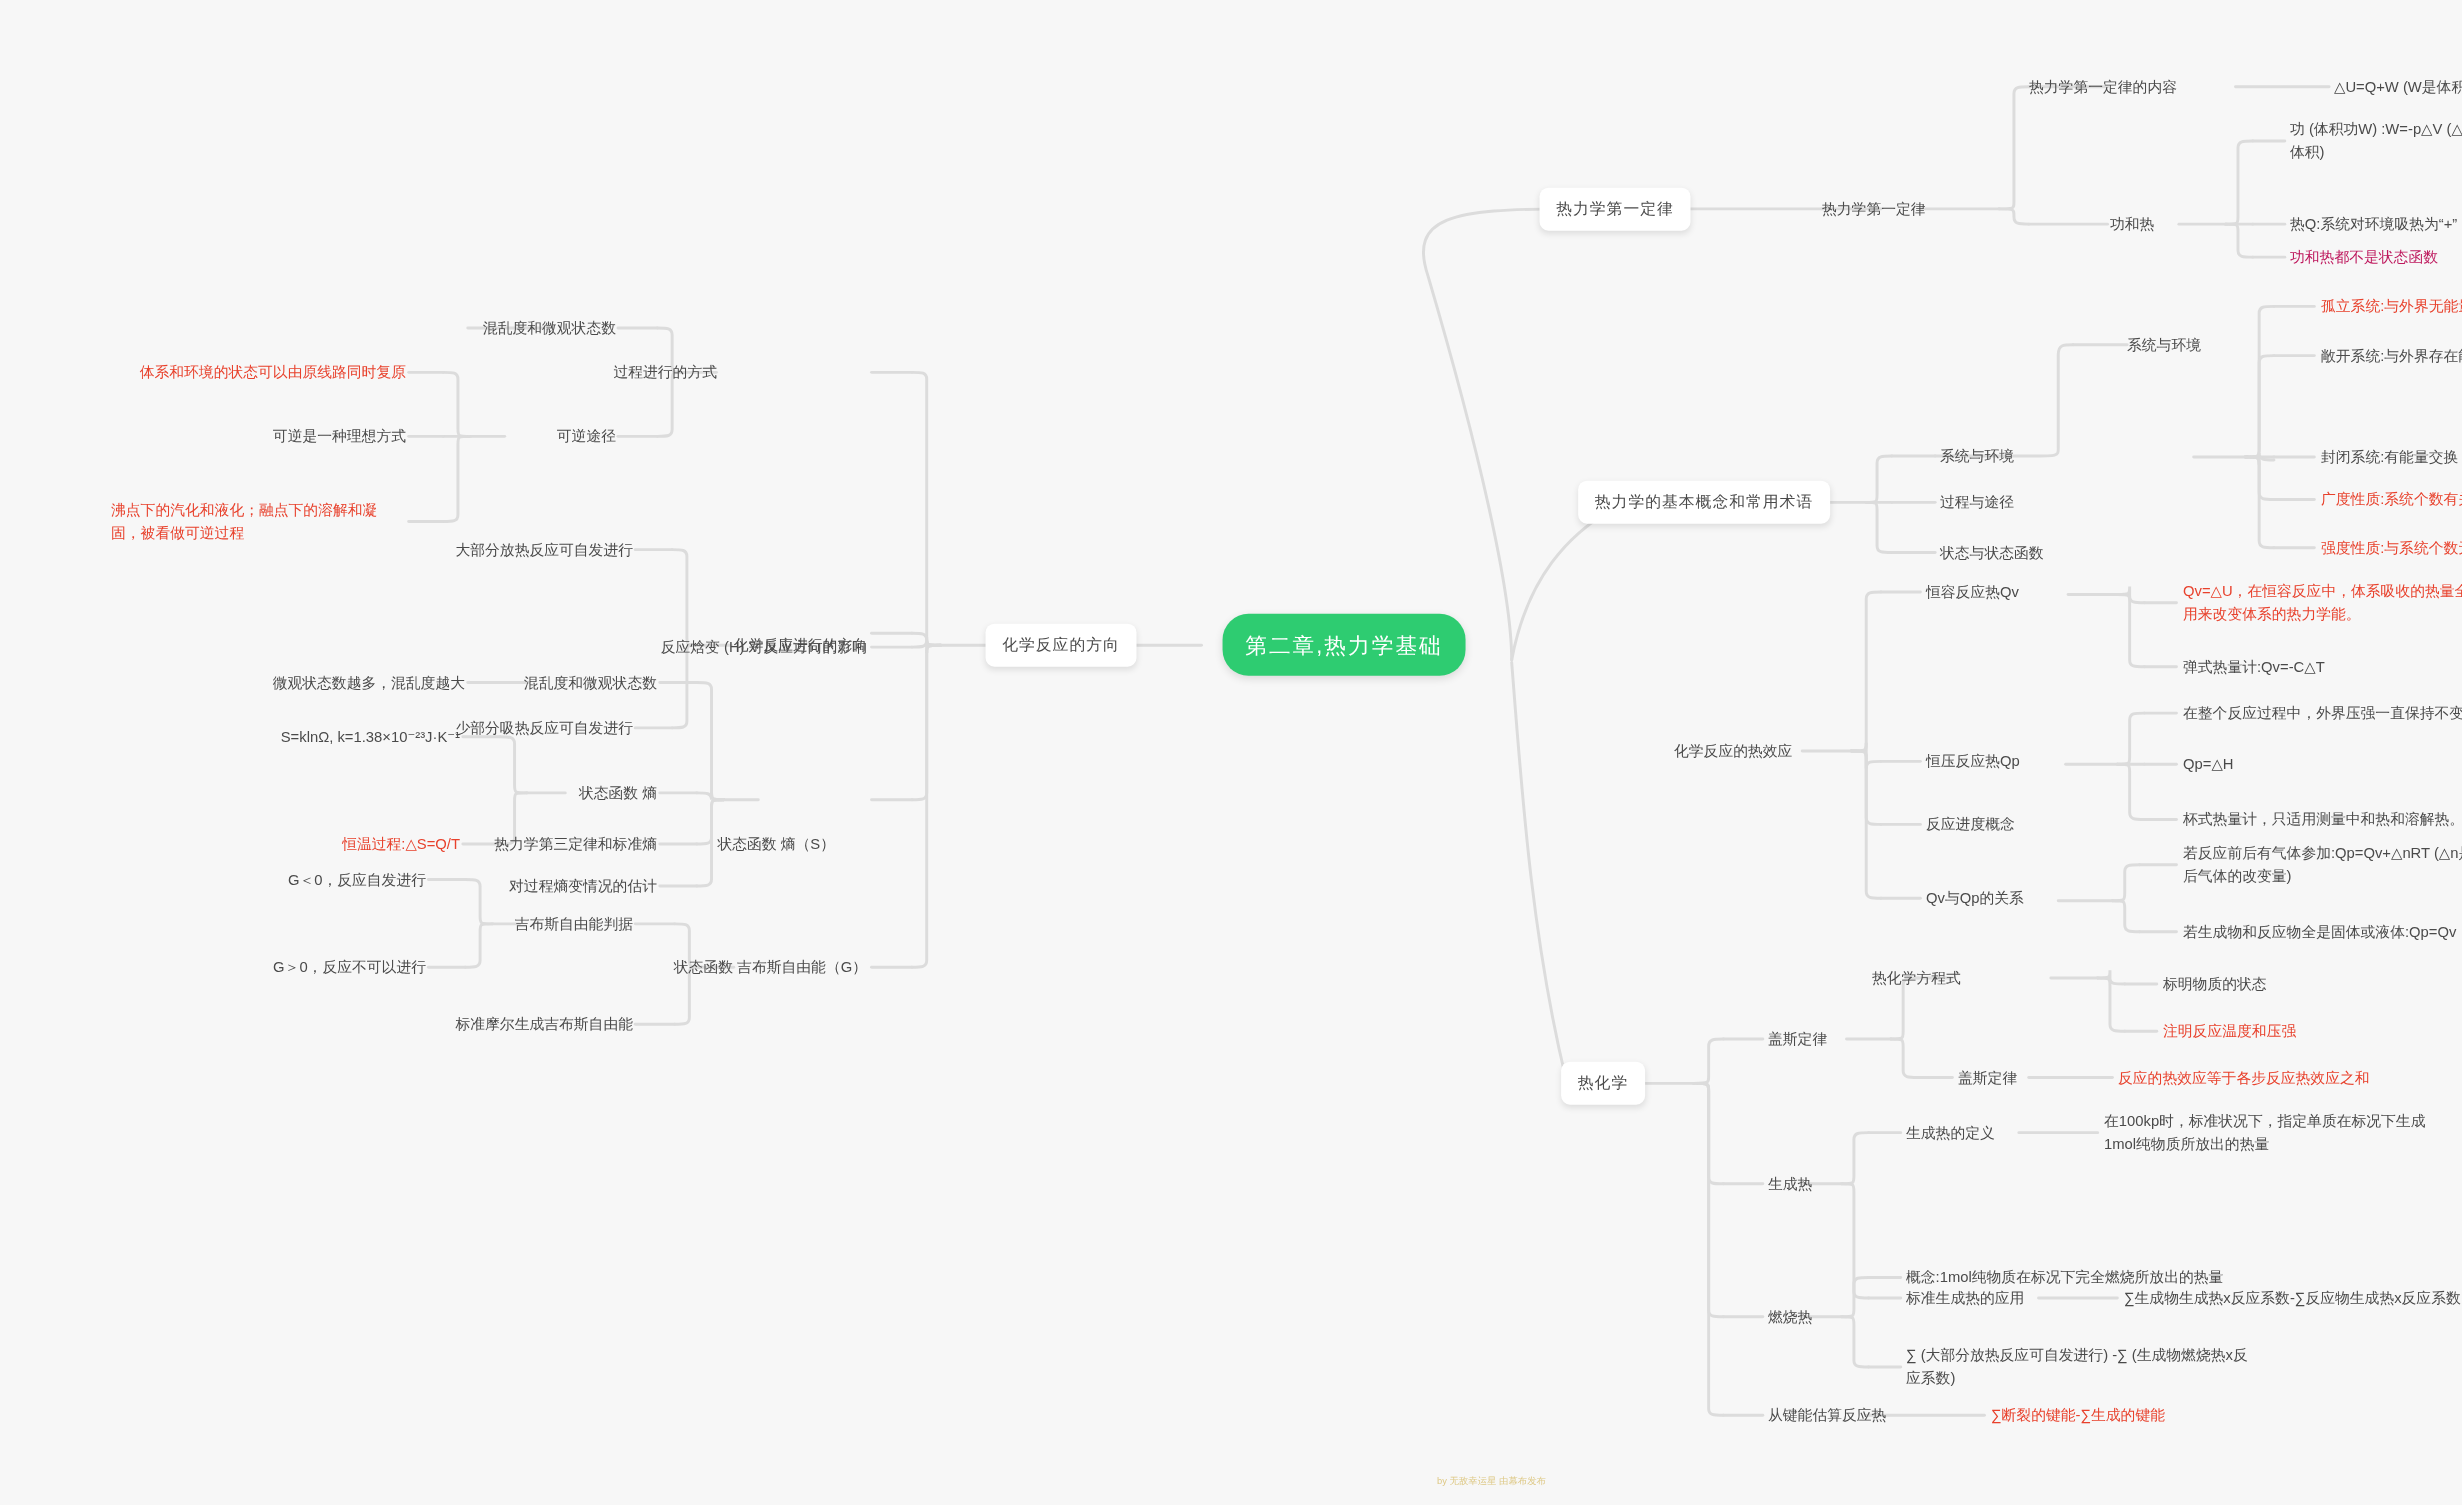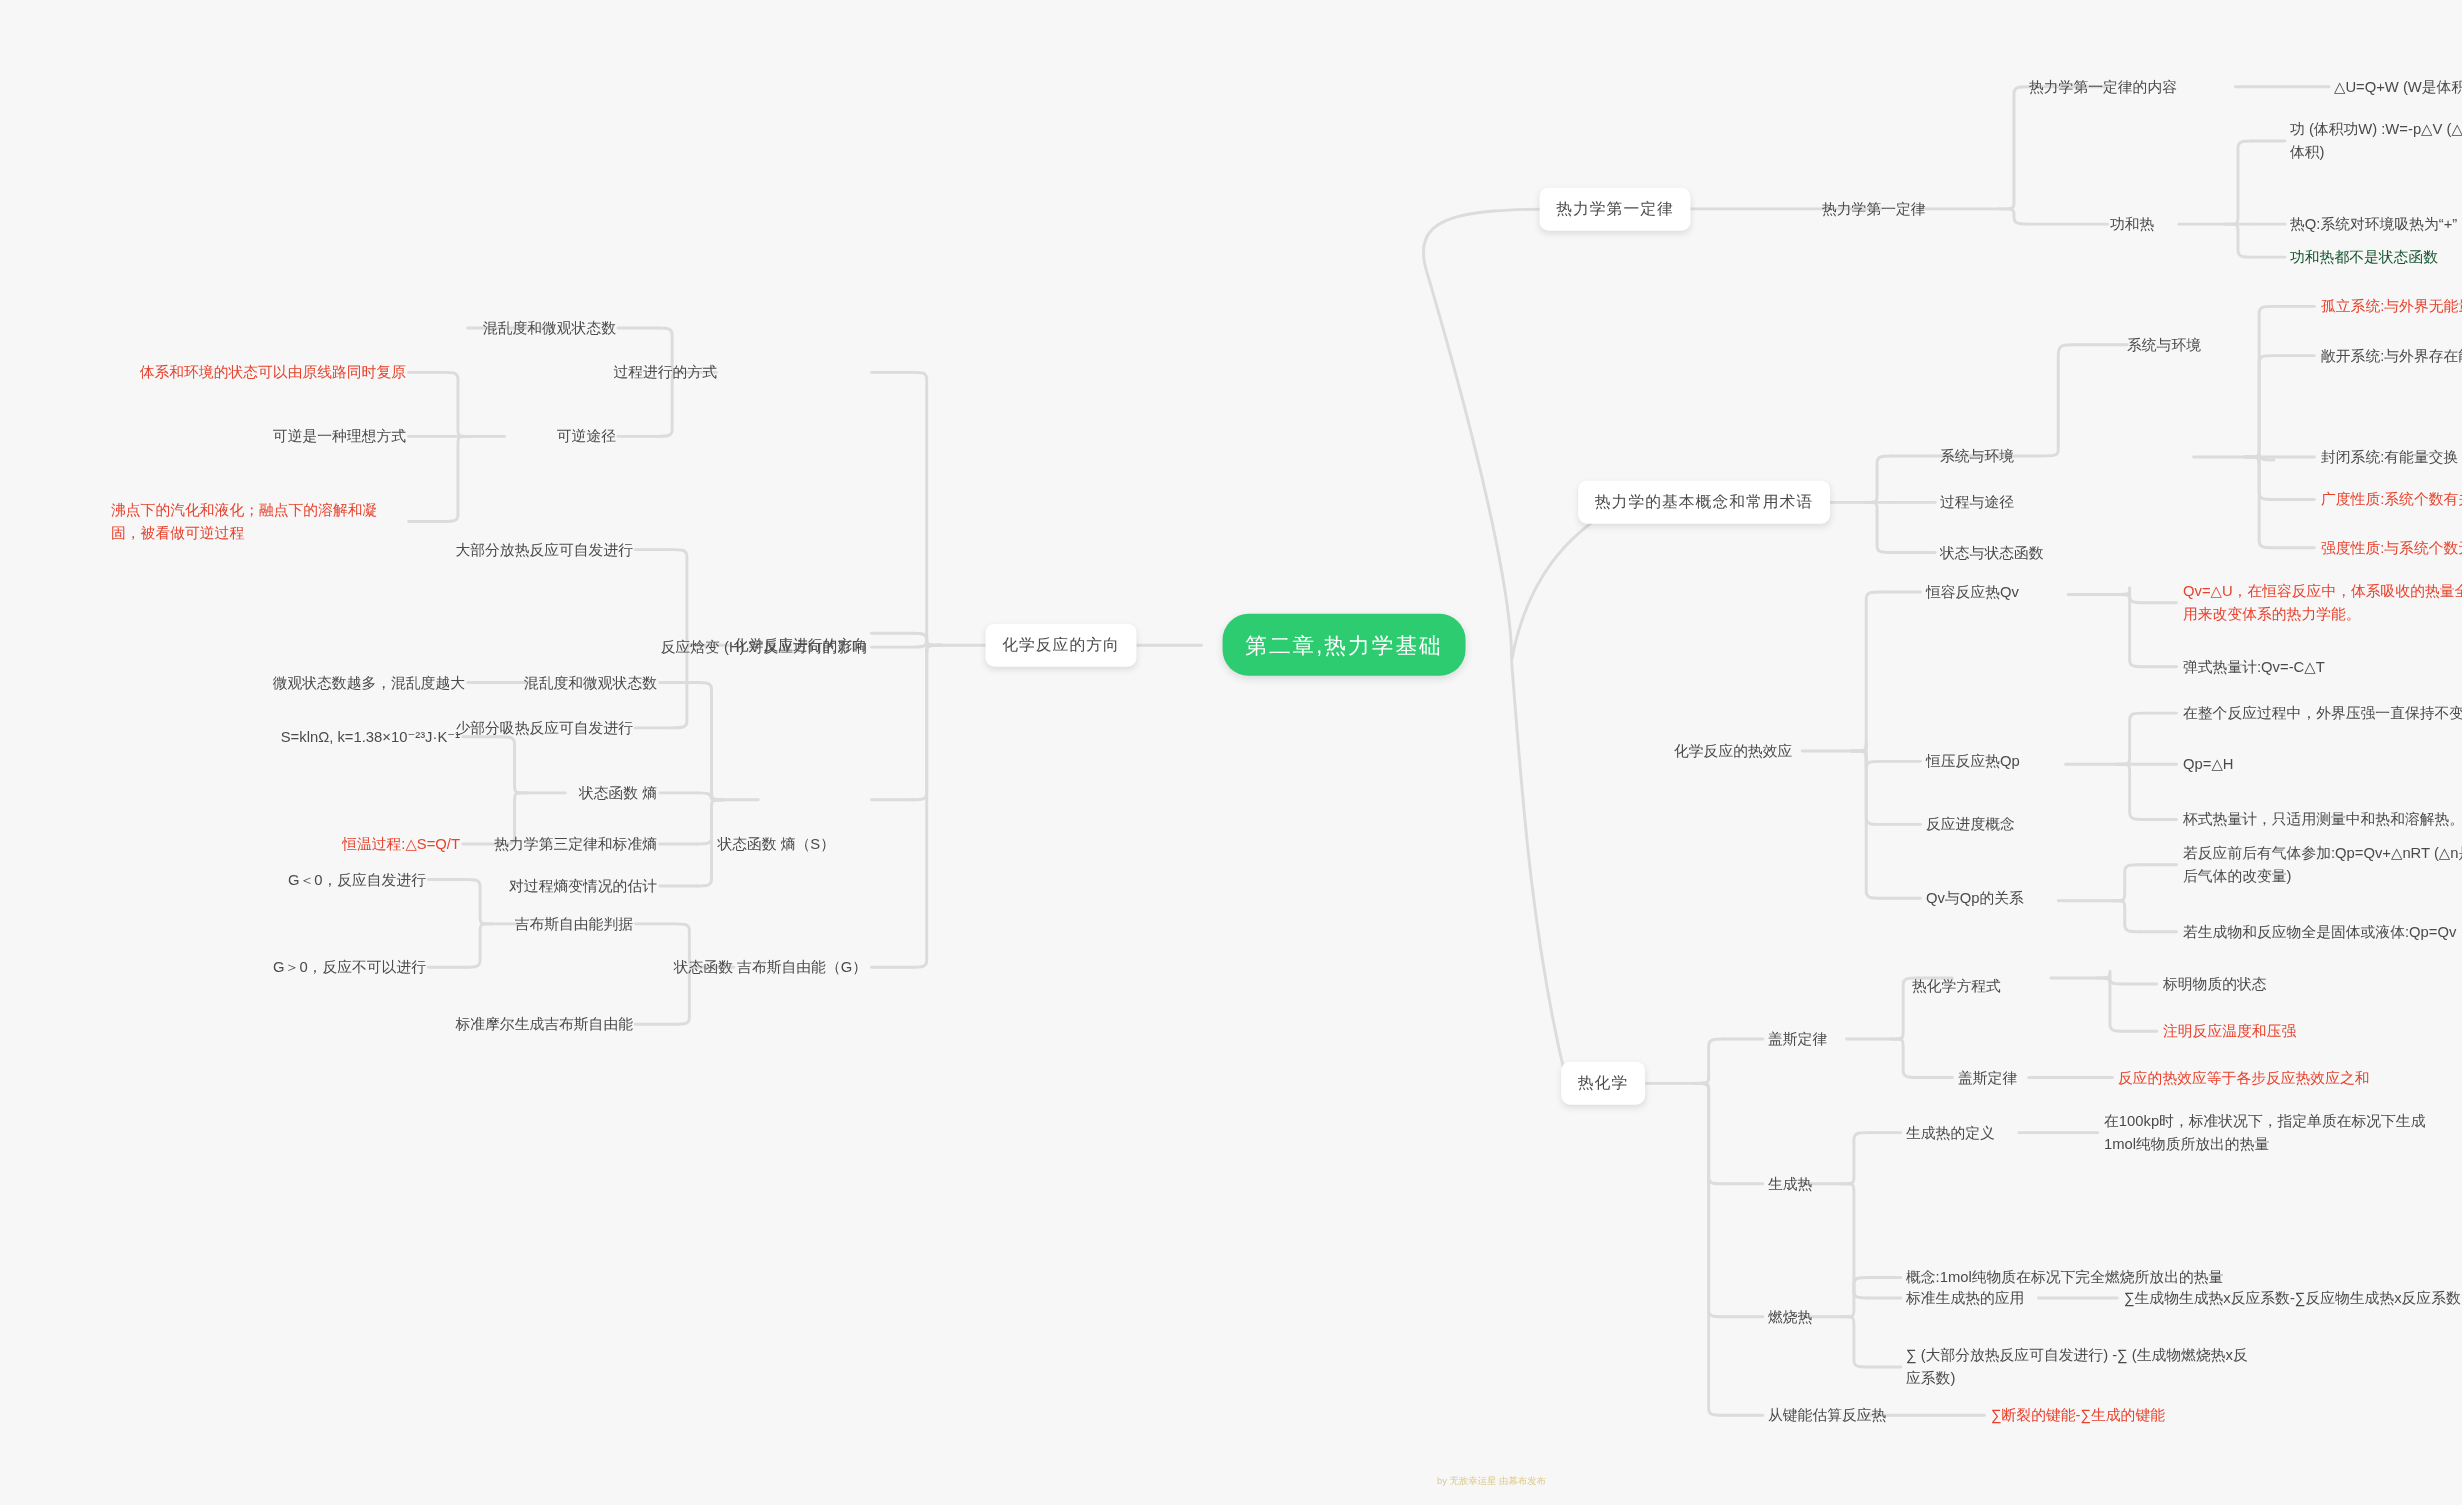--- a/index.html
+++ b/index.html
@@ -10,21 +10,21 @@
     overflow:hidden;
     position:relative;
   }
   #canvas{position:absolute;left:0;top:0;width:2983px;height:1505px;}
   svg#links{position:absolute;left:0;top:0;width:2983px;height:1505px;pointer-events:none;}
   svg#links path, svg#links line{fill:none;stroke:#dcdcdc;stroke-width:6;stroke-linecap:round;}
 
   .node{position:absolute;transform:translateY(-50%);white-space:pre-wrap;line-height:1.55;}
   .txt{color:#4a4a4a;font-size:14.8px;}
   .txt.red{color:#e8412c;}
-  .txt.blue{color:#14532d;}
+  .txt.blue{color:#be185d;}
 
   .rootnode{
     position:absolute;transform:translate(-50%,-50%);
     background:#2ecc71;color:#ffffff;
     border-radius:10.8px;
     padding:16.7px 22.7px;
     font-size:21.7px;letter-spacing:2px;
     box-shadow:0 3px 8.9px rgba(0,0,0,.12);
     text-align:center;white-space:nowrap;
   }
@@ -277,21 +277,21 @@
   <div class="node txt" style="left:2183px;top:819px;">杯式热量计，只适用测量中和热和溶解热。</div>
   <div class="node txt" style="left:2183px;top:865px;width:335px;">若反应前后有气体参加:Qp=Qv+△nRT (△n是反应前后气体的改变量)</div>
   <div class="node txt" style="left:2183px;top:932px;">若生成物和反应物全是固体或液体:Qp=Qv</div>
 
   <div class="boxnode" style="left:1603px;top:1083px;">热化学</div>
   <div class="node txt" style="left:1768px;top:1039px;">盖斯定律</div>
   <div class="node txt" style="left:1768px;top:1184px;">生成热</div>
   <div class="node txt" style="left:1768px;top:1317px;">燃烧热</div>
   <div class="node txt" style="left:1768px;top:1415px;">从键能估算反应热</div>
 
-  <div class="node txt" style="left:1912px;top:978px;margin-top:8px;">热化学方程式</div>
+  <div class="node txt" style="left:1872px;top:978px;">热化学方程式</div>
   <div class="node txt" style="left:1958px;top:1078px;">盖斯定律</div>
   <div class="node txt" style="left:2163px;top:984px;">标明物质的状态</div>
   <div class="node txt red" style="left:2163px;top:1031px;">注明反应温度和压强</div>
   <div class="node txt red" style="left:2118px;top:1078px;">反应的热效应等于各步反应热效应之和</div>
 
   <div class="node txt" style="left:1906px;top:1133px;">生成热的定义</div>
   <div class="node txt" style="left:1906px;top:1298px;">标准生成热的应用</div>
   <div class="node txt" style="left:2104px;top:1133px;width:345px;">在100kp时，标准状况下，指定单质在标况下生成1mol纯物质所放出的热量</div>
   <div class="node txt" style="left:2124px;top:1298px;width:340px;">∑生成物生成热x反应系数-∑反应物生成热x反应系数</div>
 

